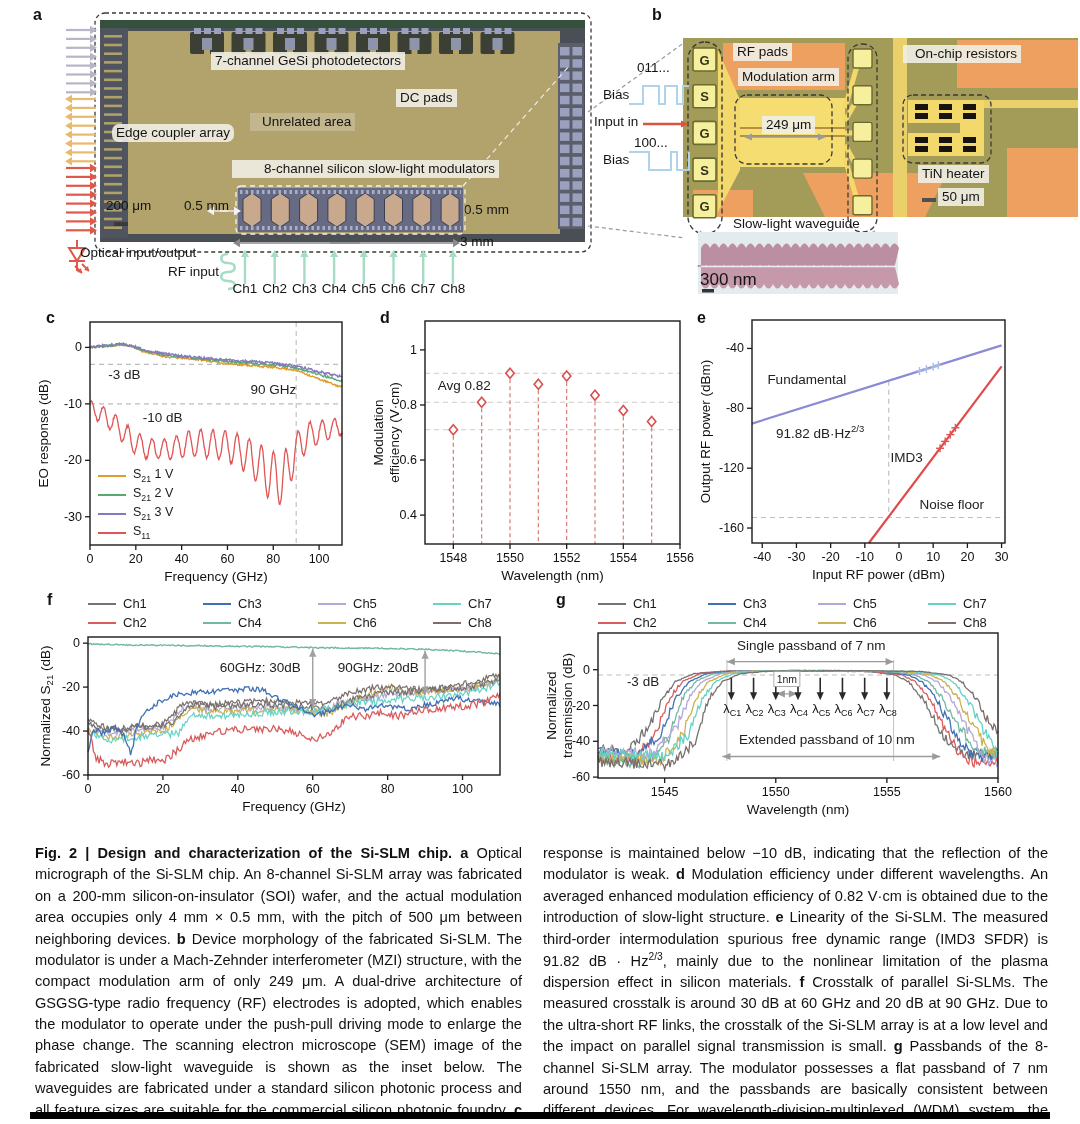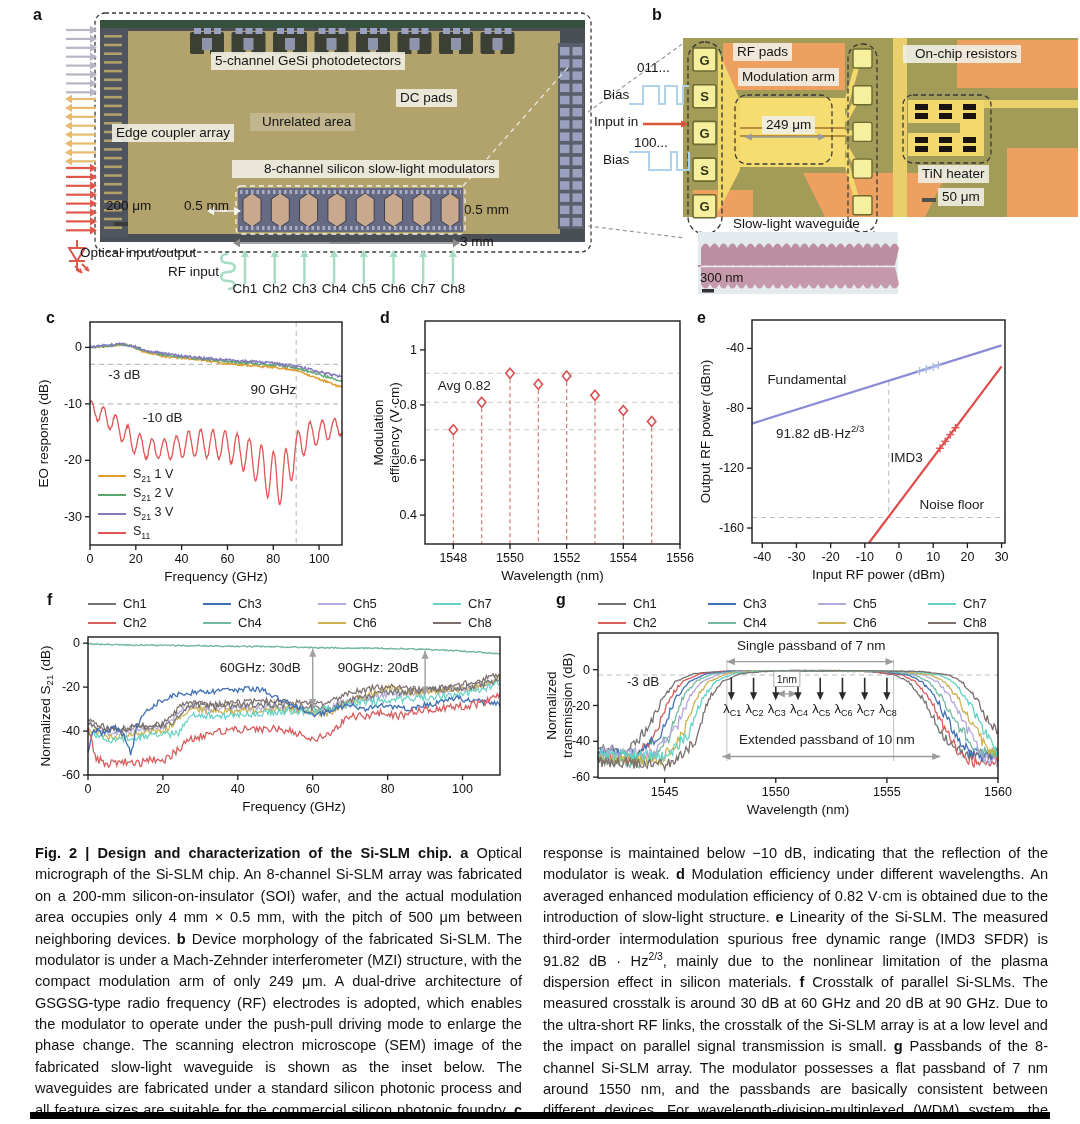--- a/index.html
+++ b/index.html
@@ -255,24 +255,24 @@
       <line x1="39" y1="256" x2="55" y2="256"></line>
       <line x1="47" y1="256" x2="47" y2="266"></line>
       <line x1="52" y1="259" x2="59" y2="266"></line>
         <polygon points="59,266 54,265 58,261" fill="#e0584a" stroke="none"></polygon>
       <line x1="45" y1="261" x2="52" y2="268"></line>
         <polygon points="52,268 47,267 51,263" fill="#e0584a" stroke="none"></polygon>
     </g>
     <path d="M198,249 c-9,0 -9,9 0,9 c9,0 9,9 0,9 c-9,0 -9,9 0,9 c9,0 9,8 0,8" stroke="#a5dcc3" stroke-width="2.6" fill="none"></path>
   </svg>
 
-  <div class="lab" style="left:211px;top:52px;">5-channel GeSi photodetectors</div>
+  <div class="lab" style="left:211px;top:52px;">7-channel GeSi photodetectors</div>
   <div class="lab" style="left:396px;top:89px;">DC pads</div>
   <div class="lab lab-it" style="left:250px;top:113px;background:rgba(205,198,170,0.55);">Unrelated area</div>
-  <div class="lab" style="left:112px;top:124px;">Edge coupler array</div>
+  <div class="lab" style="left:112px;top:124px;border-radius:7px;">Edge coupler array</div>
   <div class="lab" style="left:232px;top:160px;padding-left:32px;">8-channel silicon slow-light modulators</div>
   <div class="lab-plain" style="left:106px;top:198px;">200 μm</div>
   <div class="lab-plain" style="left:184px;top:198px;">0.5 mm</div>
   <div class="lab-plain" style="left:464px;top:202px;">0.5 mm</div>
   <div class="lab-plain" style="left:460px;top:234px;">3 mm</div>
   <div class="lab-plain" style="left:80px;top:245px;">Optical input/output</div>
   <div class="lab-plain" style="left:168px;top:264px;">RF input</div>
   <div id="channels" class="chanrow abs" style="left:0;top:281px;width:1080px;height:20px;">
       <span style="left: 245px;">Ch1</span>
       <span style="left: 274.7px;">Ch2</span>
@@ -378,21 +378,21 @@
   <div class="lab-plain" style="left:594px;top:114px;">Input in</div>
   <div class="lab-plain" style="left:634px;top:135px;">100...</div>
   <div class="lab-plain" style="left:603px;top:152px;">Bias</div>
   <div class="lab" style="left:733px;top:43px;">RF pads</div>
   <div class="lab" style="left:738px;top:68px;">Modulation arm</div>
   <div class="lab" style="left:762px;top:116px;">249 μm</div>
   <div class="lab" style="left:903px;top:45px;padding-left:12px;">On-chip resistors</div>
   <div class="lab" style="left:918px;top:165px;">TiN heater</div>
   <div class="lab" style="left:938px;top:188px;">50 μm</div>
   <div class="lab-plain" style="left:733px;top:216px;">Slow-light waveguide</div>
-  <div class="lab-plain" style="left:700px;top:270px;font-size:13px;">300 nm</div>
+  <div class="lab-plain" style="left:700px;top:270px;font-size:17px;">300 nm</div>
 
   <div id="legend-c" class="legend-col" style="left:98px;top:467px;">
       <div class="li">
         <span class="sw" style="border-top-color: rgb(224, 155, 45);"></span>
         <span><span>S</span><sub>21</sub><span> 1 V</span></span>
       </div>
       <div class="li">
         <span class="sw" style="border-top-color: rgb(90, 168, 110);"></span>
         <span><span>S</span><sub>21</sub><span> 2 V</span></span>
       </div>

